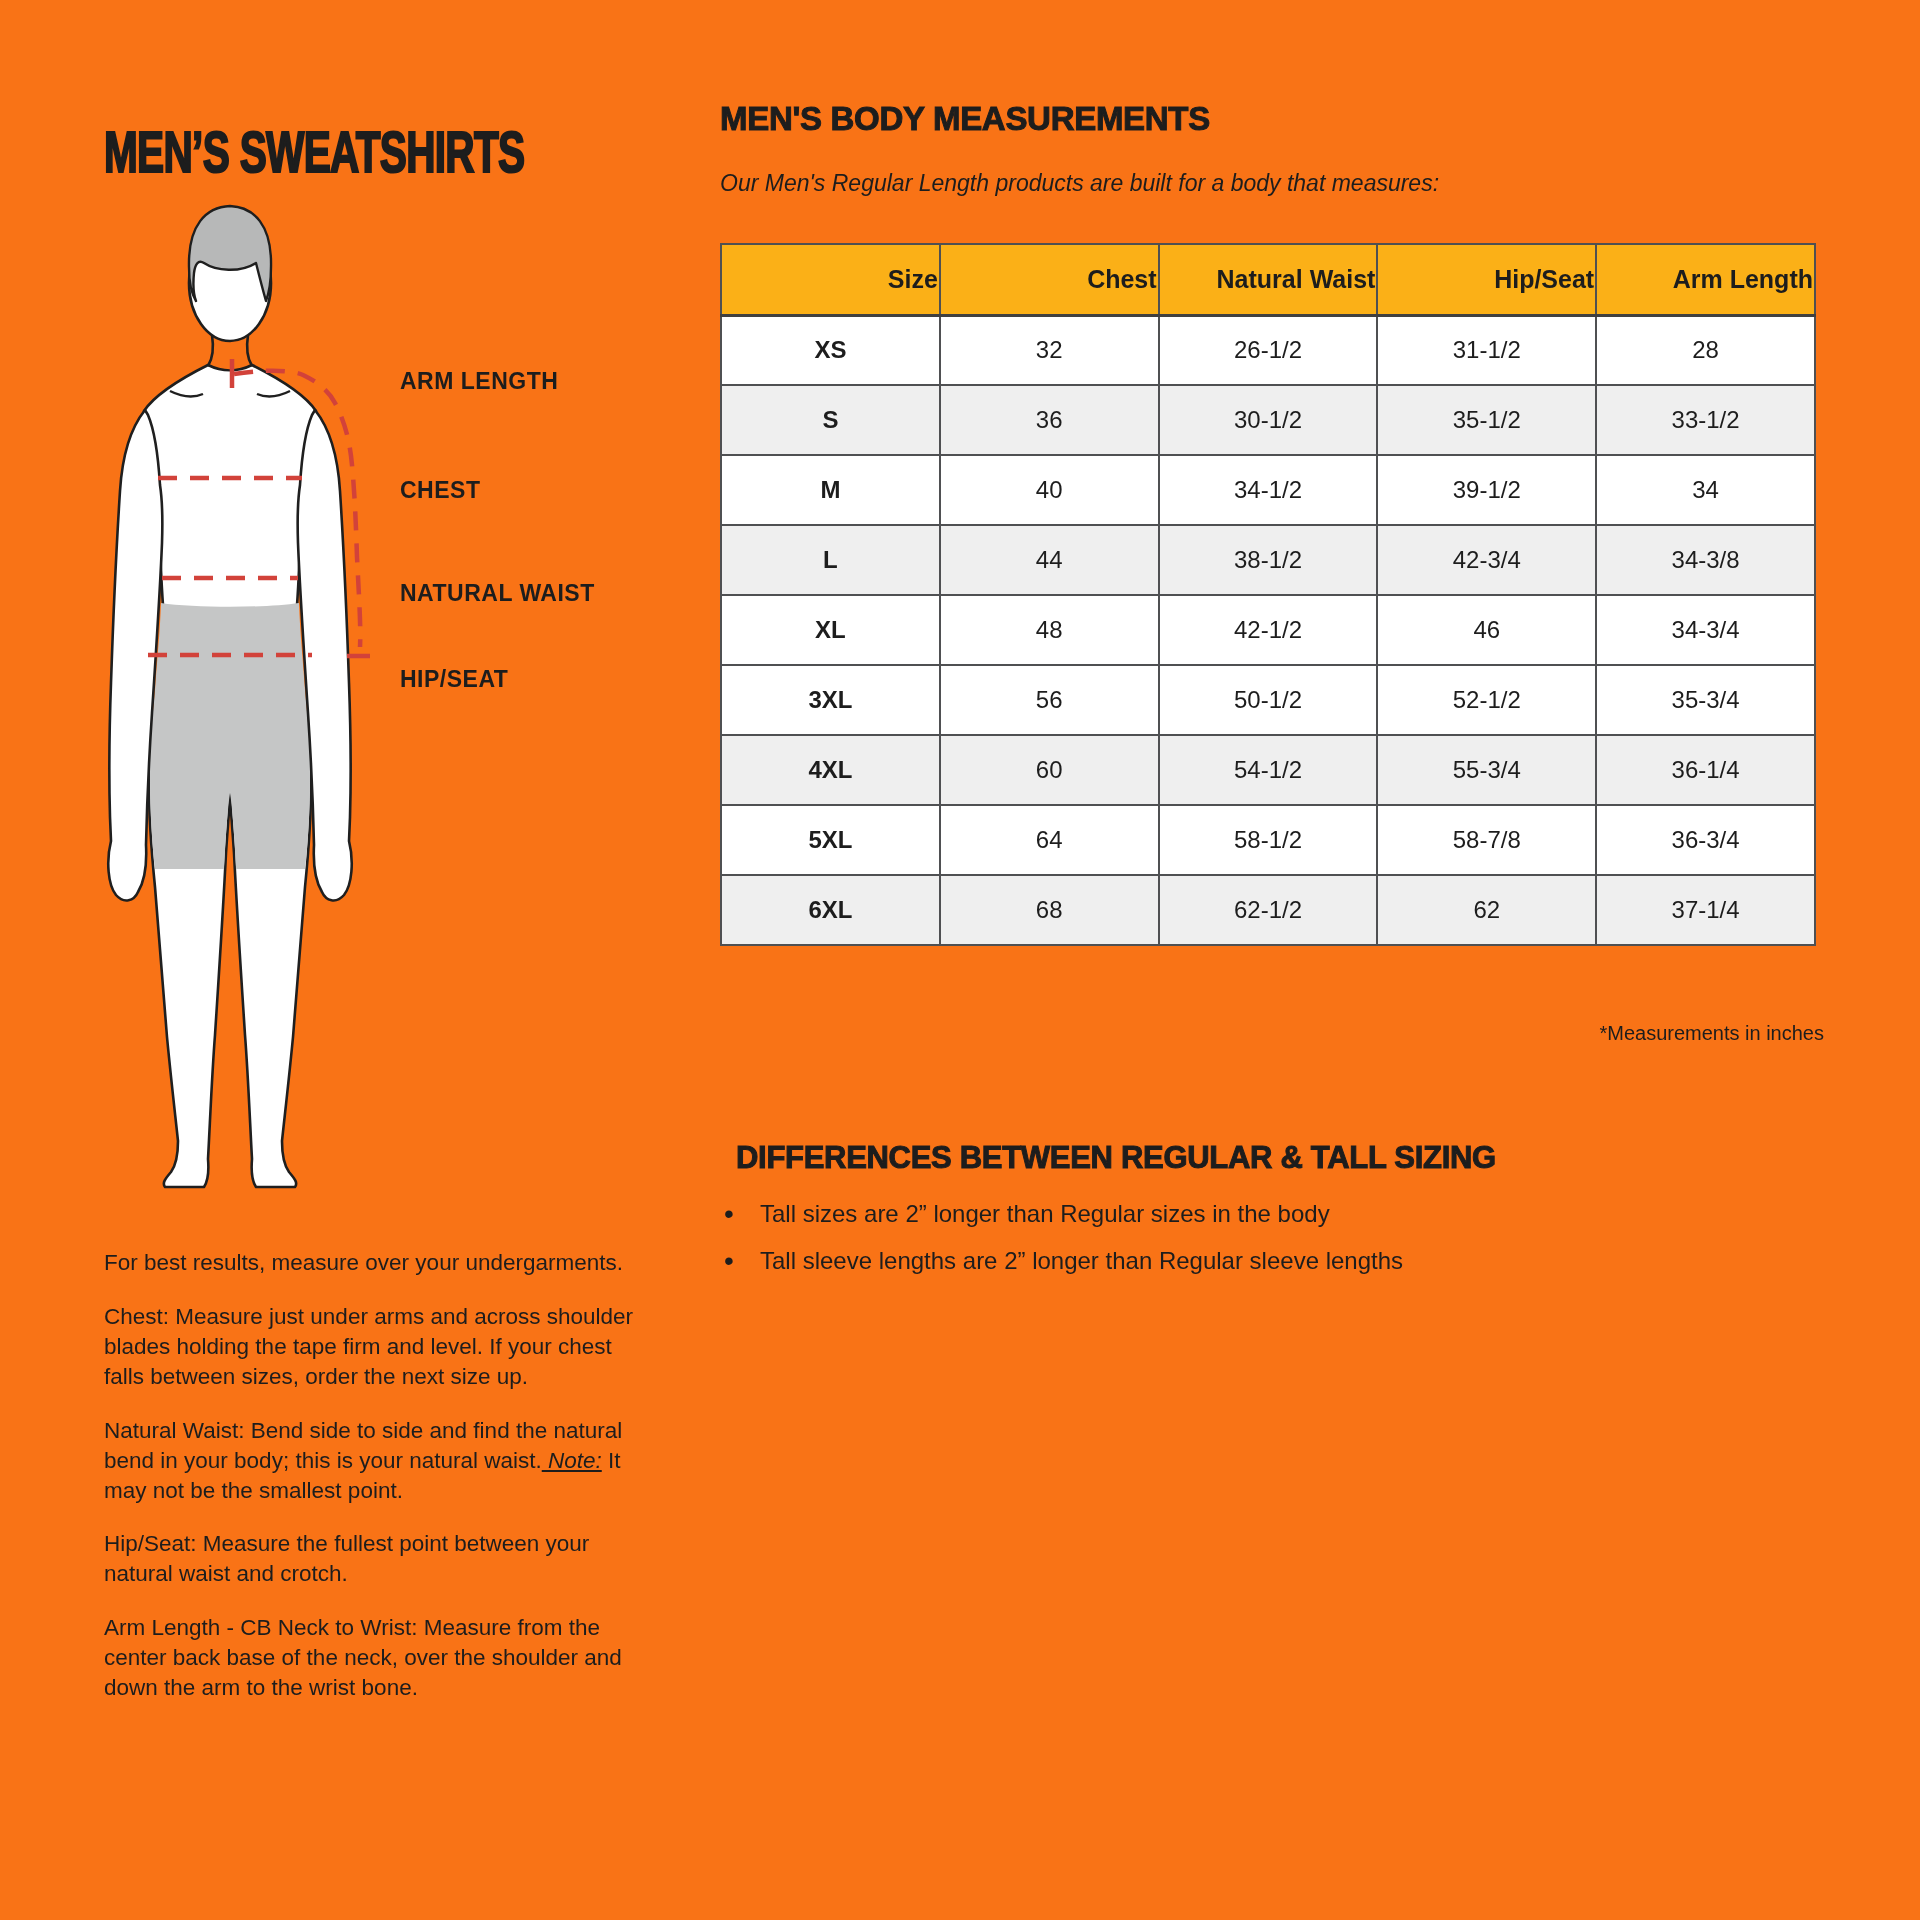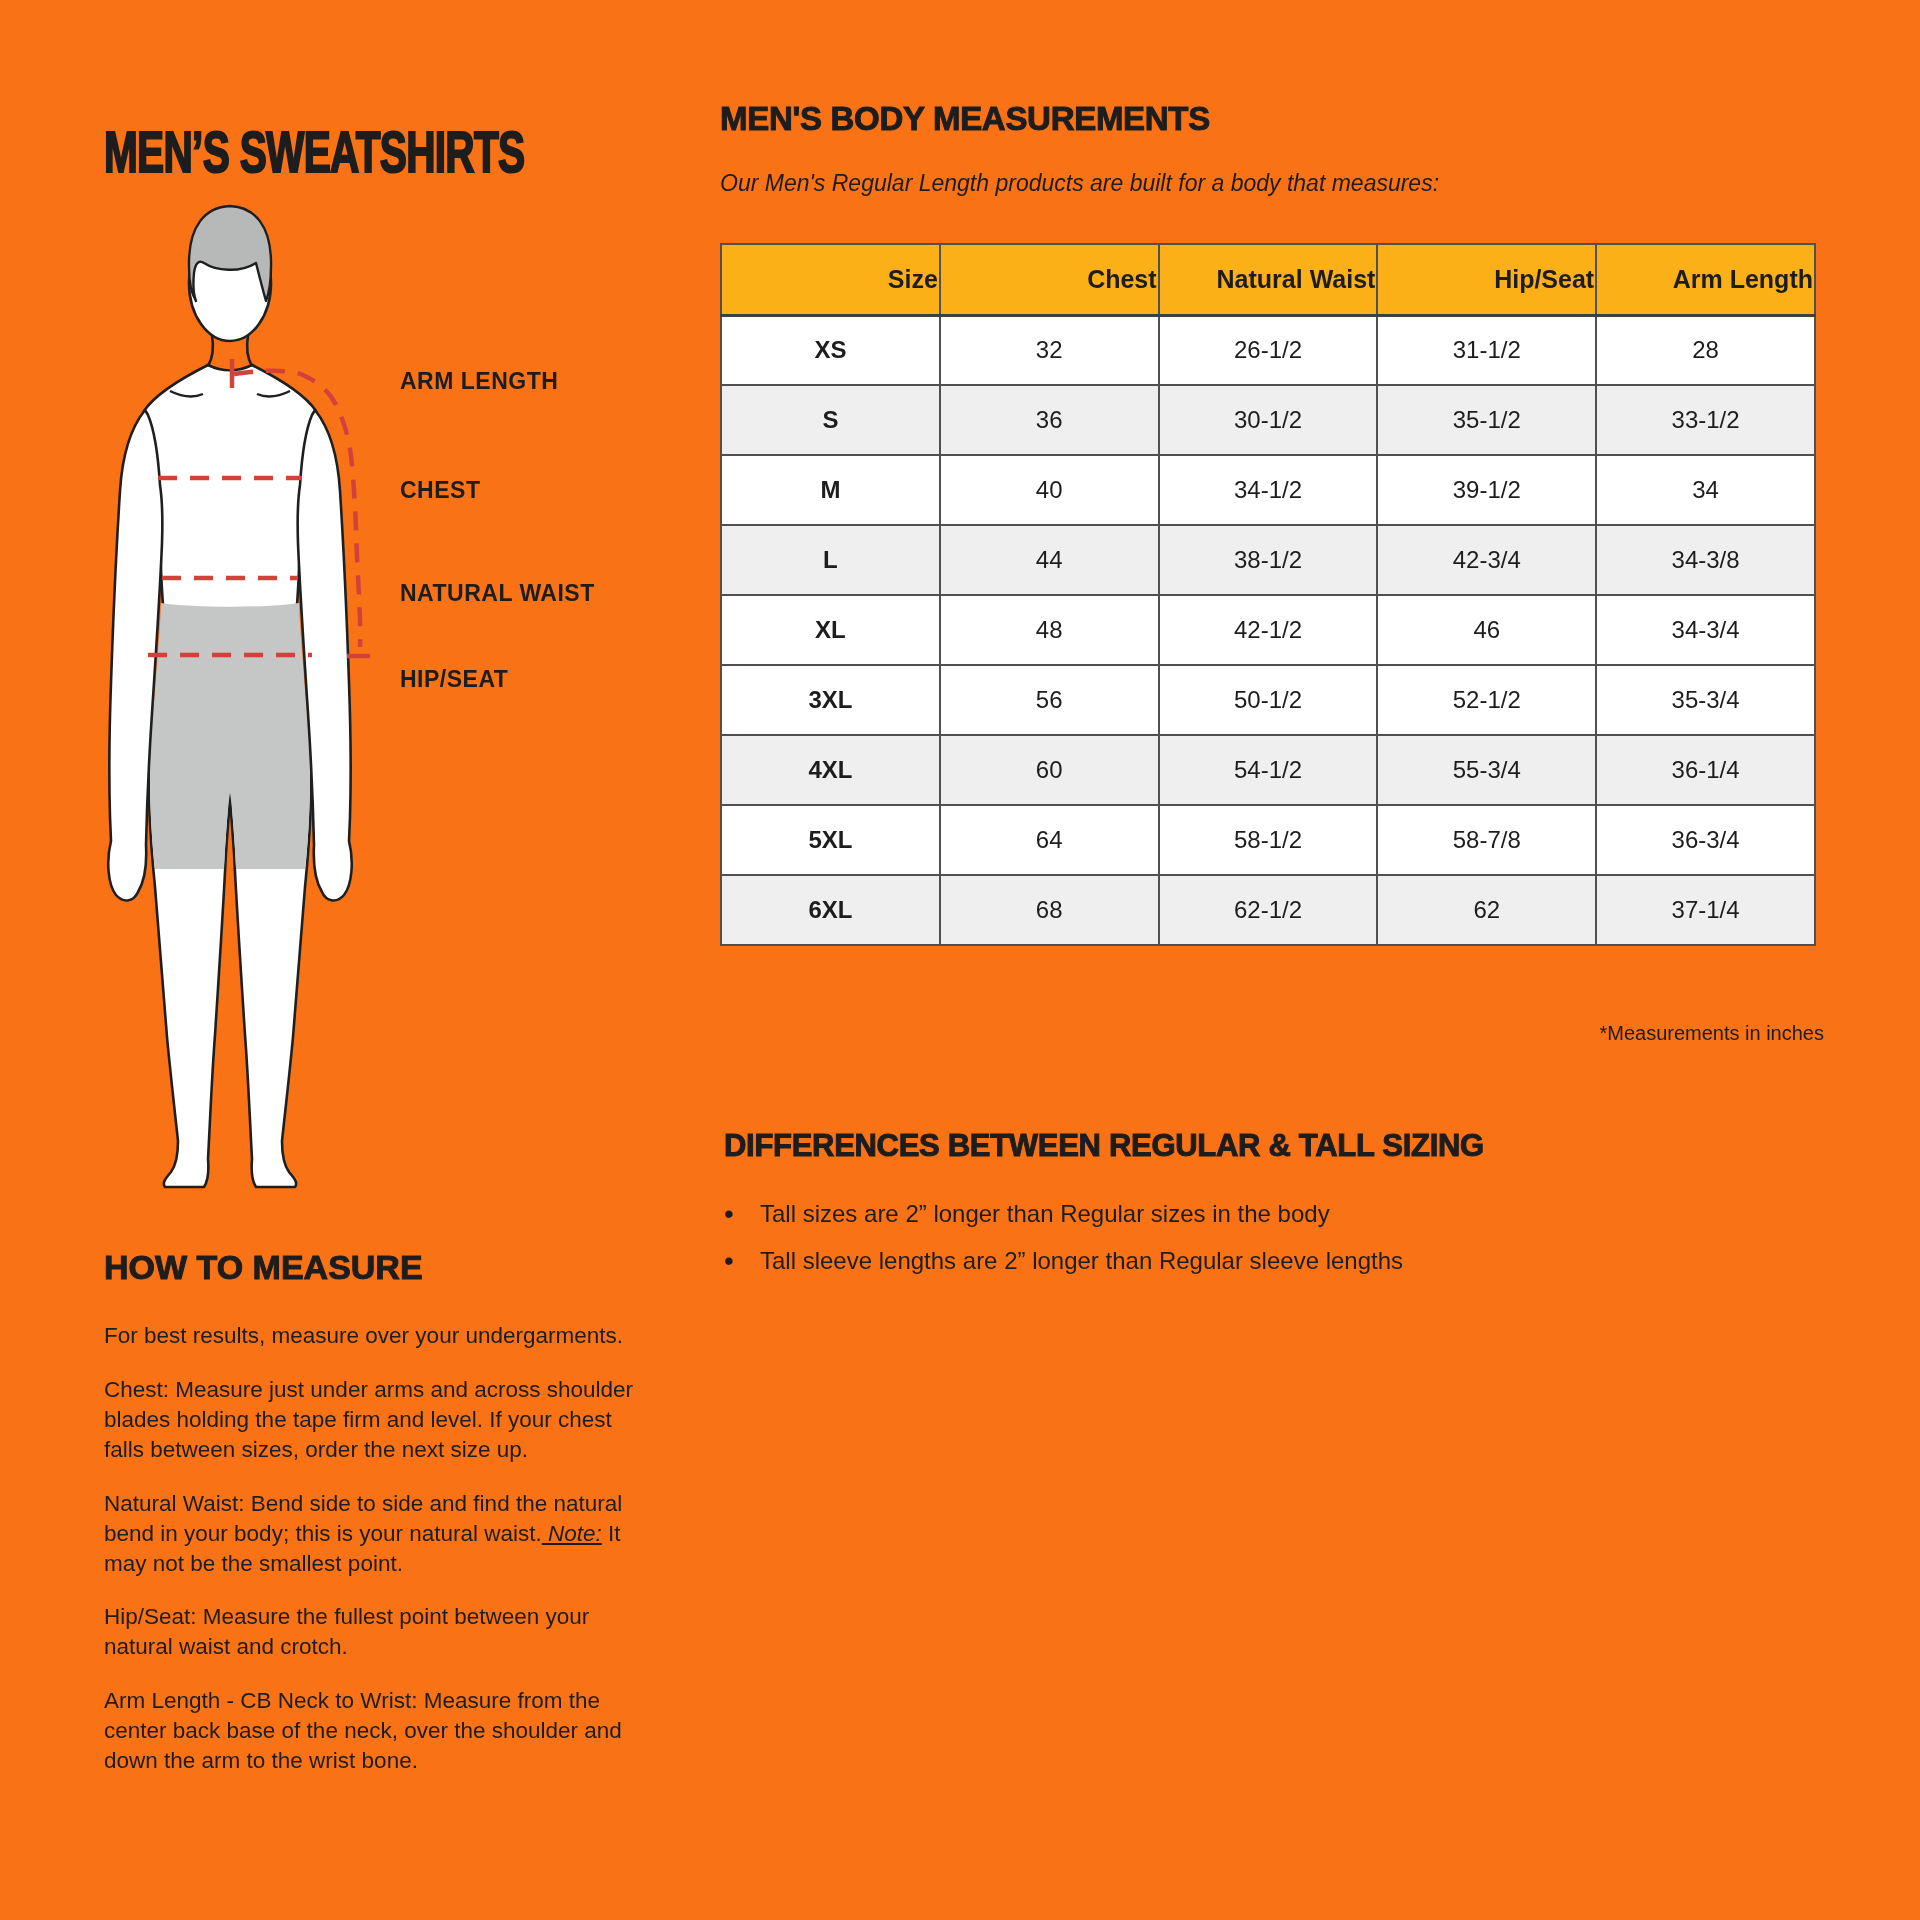--- a/index.html
+++ b/index.html
@@ -61,21 +61,21 @@
     height:70px;font-size:24px;text-align:center;vertical-align:middle;
     border:2px solid var(--grid);background:#fff;
   }
   .size-table tr.alt td{background:var(--row-alt);}
   .size-table td.size-col{font-weight:700;}
 
   .units-note{position:absolute;left:8px;top:1022px;width:1096px;margin:0;
     text-align:right;font-size:20px;}
 
   .diff-heading{
-    position:absolute;left:0;top:1124px;margin:4px;font-size:31px;font-weight:700;
+    position:absolute;left:0;top:1124px;margin:16px;font-size:31px;font-weight:700;
     letter-spacing:-0.3px;white-space:nowrap;-webkit-text-stroke:1px var(--ink);
   }
   ul.diff-bullets{position:absolute;left:2px;top:1198px;margin:0;padding:0;list-style:none;}
   ul.diff-bullets li{
     position:relative;padding-left:38px;font-size:24px;line-height:1.3;
     margin-bottom:16px;white-space:nowrap;
   }
   ul.diff-bullets li::before{
     content:"\2022";position:absolute;left:2px;top:-2px;font-size:28px;
   }
@@ -140,21 +140,20 @@
            C 255,402 257,432 256,452"></path>
       <line class="mtick" x1="243" y1="461" x2="266" y2="461"></line>
     </svg>
     <div class="fig-label" style="top:173px;">ARM LENGTH</div>
     <div class="fig-label" style="top:282px;">CHEST</div>
     <div class="fig-label" style="top:385px;">NATURAL WAIST</div>
     <div class="fig-label" style="top:471px;">HIP/SEAT</div>
   </div>
 
   <div class="howto">
-    <h2>HOW TO MEASURE</h2>
     <p>For best results, measure over your undergarments.</p>
     <div>
         <p><b>Chest:</b> Measure just under arms and across shoulder blades holding the tape firm and level. If your chest falls between sizes, order the next size up.</p>
         <p><b>Natural Waist:</b> Bend side to side and find the natural bend in your body; this is your natural waist.<i> Note:</i> It may not be the smallest point.</p>
         <p><b>Hip/Seat:</b> Measure the fullest point between your natural waist and crotch.</p>
         <p><b>Arm Length - CB Neck to Wrist:</b> Measure from the center back base of the neck, over the shoulder and down the arm to the wrist bone.</p>
       </div>
   </div>
 
   <div class="right-col">

